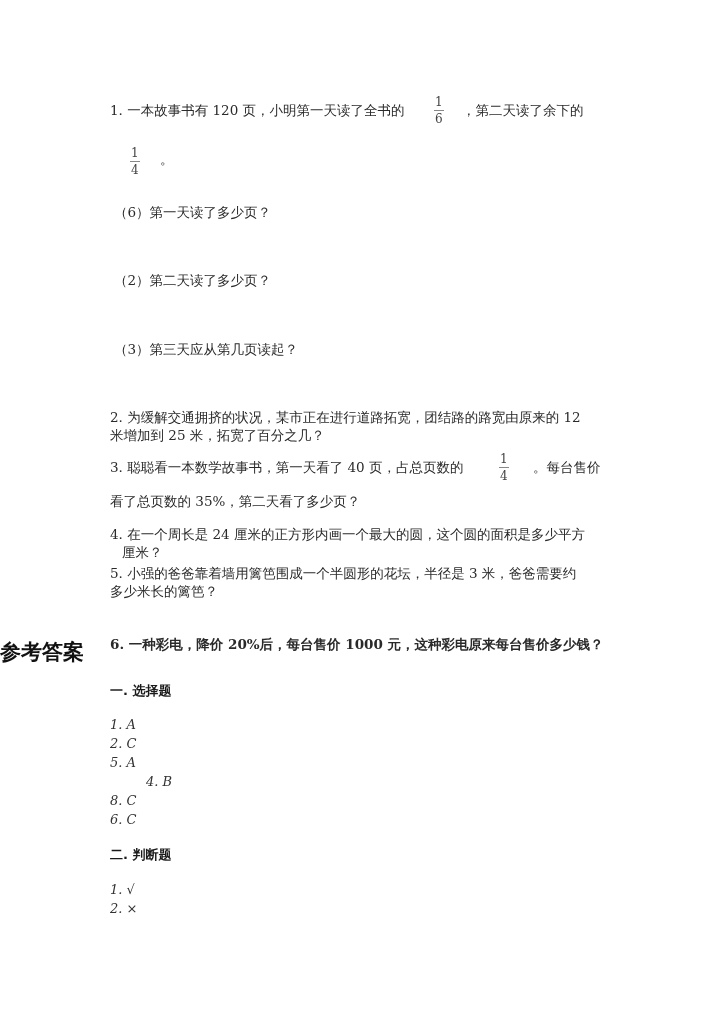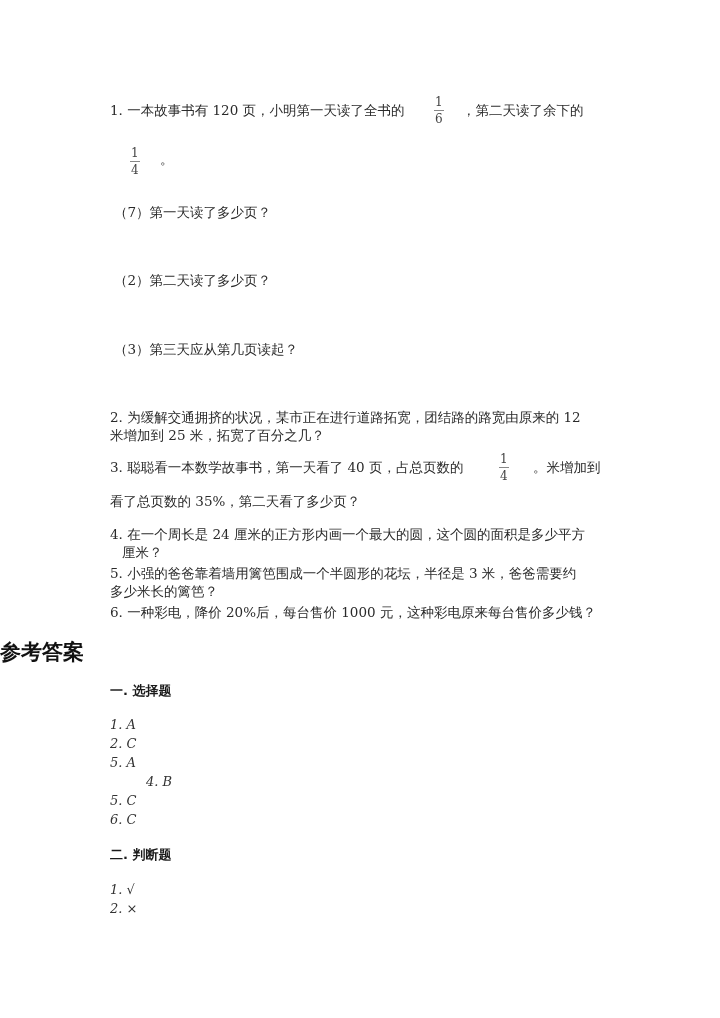--- a/index.html
+++ b/index.html
@@ -26,64 +26,64 @@
     <span class="num">1</span>
     <span class="den">6</span>
   </span>
   <span class="abs txt" style="left:462px; top:101px;">，第二天读了余下的</span>
   <span class="frac" style="left:130px; top:146px;">
     <span class="num">1</span>
     <span class="den">4</span>
   </span>
   <span class="abs txt" style="left:160px; top:150px;">。</span>
 
-  <span class="abs txt" style="left:114px; top:203px;">（7）第一天读了多少页？</span>
+  <span class="abs txt" style="left:114px; top:203px;">（6）第一天读了多少页？</span>
   <span class="abs txt" style="left:114px; top:271px;">（2）第二天读了多少页？</span>
   <span class="abs txt" style="left:114px; top:340px;">（3）第三天应从第几页读起？</span>
 </div>
 
 <div>
   <span class="abs txt" style="left:110px; top:408px;">2. 为缓解交通拥挤的状况，某市正在进行道路拓宽，团结路的路宽由原来的 12</span>
   <span class="abs txt" style="left:110px; top:426px;">米增加到 25 米，拓宽了百分之几？</span>
 </div>
 
 <div>
   <span class="abs txt" style="left:110px; top:458px;">3. 聪聪看一本数学故事书，第一天看了 40 页，占总页数的</span>
   <span class="frac" style="left:499px; top:452px;">
     <span class="num">1</span>
     <span class="den">4</span>
   </span>
-  <span class="abs txt" style="left:533px; top:458px;">。米增加到</span>
+  <span class="abs txt" style="left:533px; top:458px;">。每台售价</span>
   <span class="abs txt" style="left:110px; top:492px;">看了总页数的 35%，第二天看了多少页？</span>
 </div>
 
 <div>
   <span class="abs txt" style="left:110px; top:525px;">4. 在一个周长是 24 厘米的正方形内画一个最大的圆，这个圆的面积是多少平方</span>
   <span class="abs txt" style="left:110px; top:543px;margin-left:12px;">厘米？</span>
 </div>
 
 <div>
   <span class="abs txt" style="left:110px; top:564px;">5. 小强的爸爸靠着墙用篱笆围成一个半圆形的花坛，半径是 3 米，爸爸需要约</span>
   <span class="abs txt" style="left:110px; top:582px;">多少米长的篱笆？</span>
 </div>
 
 <div>
-  <span class="abs txt" style="left:110px; top:603px;">6. 一种彩电，降价 20%后，每台售价 1000 元，这种彩电原来每台售价多少钱？</span>
+  <span class="abs txt" style="left:110px; top:635px;font-weight:bold;">6. 一种彩电，降价 20%后，每台售价 1000 元，这种彩电原来每台售价多少钱？</span>
 </div>
 
 <div>
   <div class="abs title" style="left:0; width:600px; text-align:left; top:638px;">参考答案</div>
 
   <div class="abs sec" style="left:110px; top:682px;">一. 选择题</div>
   <div>
     <div class="abs ans" style="left:110px; top:716px;">1. A</div>
     <div class="abs ans" style="left:110px; top:735px;">2. C</div>
     <div class="abs ans" style="left:110px; top:754px;">5. A</div>
     <div class="abs ans" style="left:122px; top:773px;margin-left:24px;">4. B</div>
-    <div class="abs ans" style="left:110px; top:792px;">5. C</div>
+    <div class="abs ans" style="left:110px; top:792px;">8. C</div>
     <div class="abs ans" style="left:110px; top:811px;">6. C</div>
   </div>
 
   <div class="abs sec" style="left:110px; top:846px;">二. 判断题</div>
   <div>
     <div class="abs ans" style="left:110px; top:881px;">1. √</div>
     <div class="abs ans" style="left:110px; top:900px;">2. ×</div>
   </div>
 </div>
 

